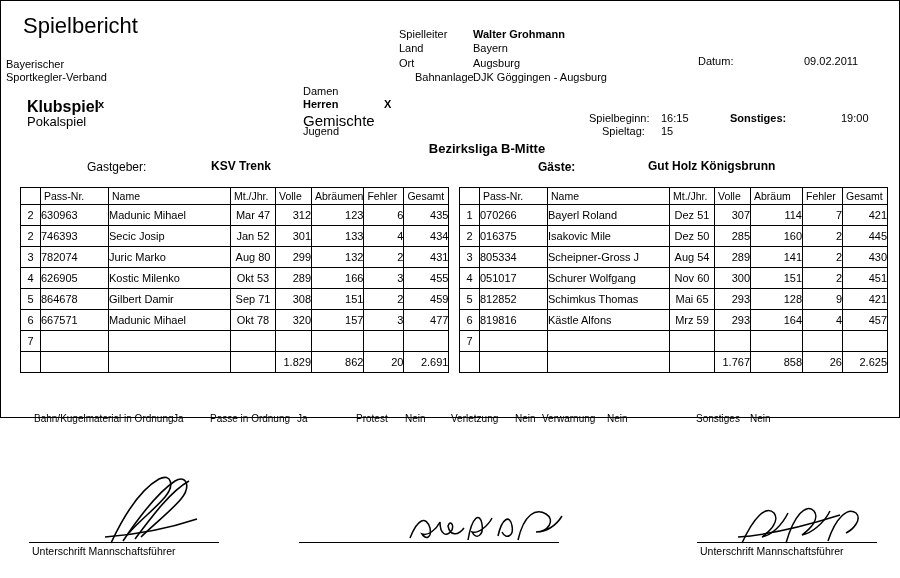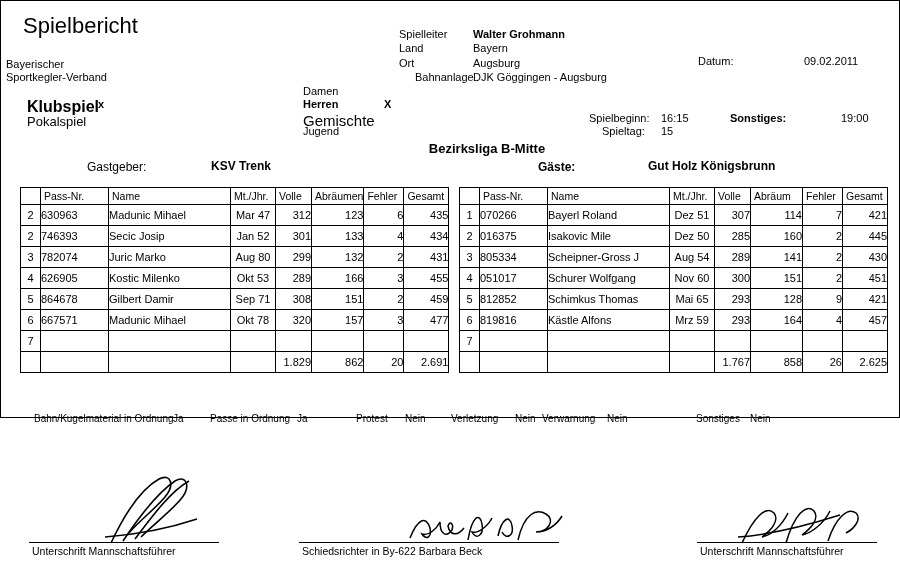--- a/index.html
+++ b/index.html
@@ -406,16 +406,15 @@
       <path d="M92 40 C100 16 112 6 120 12 C126 18 118 28 110 32"></path>
       <path d="M2 36 C30 34 66 26 104 14"></path>
     </g>
   </svg>
 
   <div class="abs sigline" id="sigline-left"></div>
   <div class="abs sigline" id="sigline-mid"></div>
   <div class="abs sigline" id="sigline-right"></div>
 
   <div class="abs" id="sig-left-label">Unterschrift Mannschaftsführer</div>
-  <div class="abs" id="sig-mid-label">Schiedsrichter in By-622 Barbara Beck</div>
   <div class="abs" id="sig-right-label">Unterschrift Mannschaftsführer</div>
 
 </div>
 
 </body></html>

